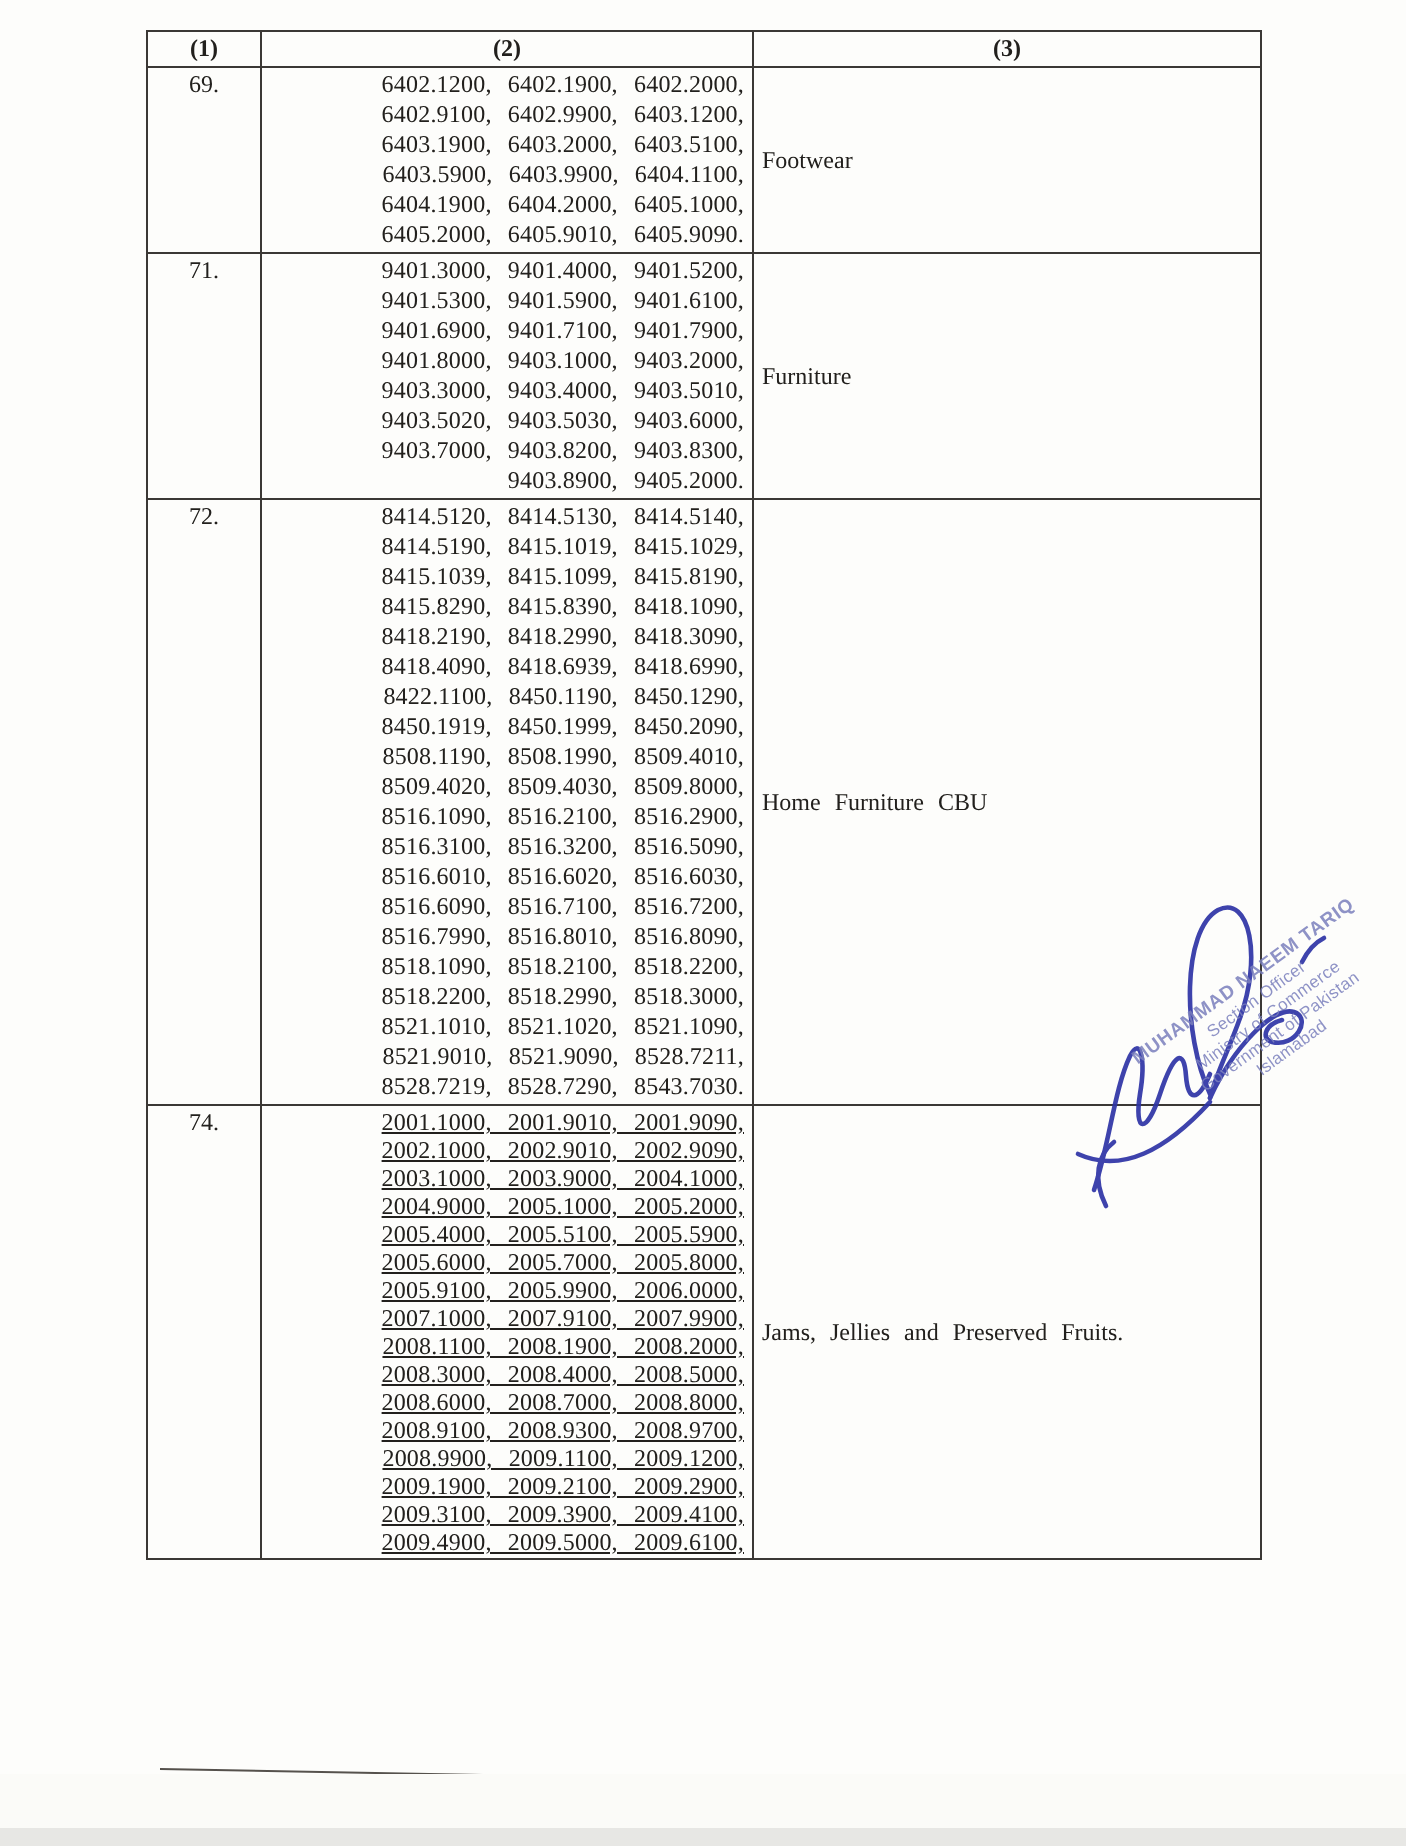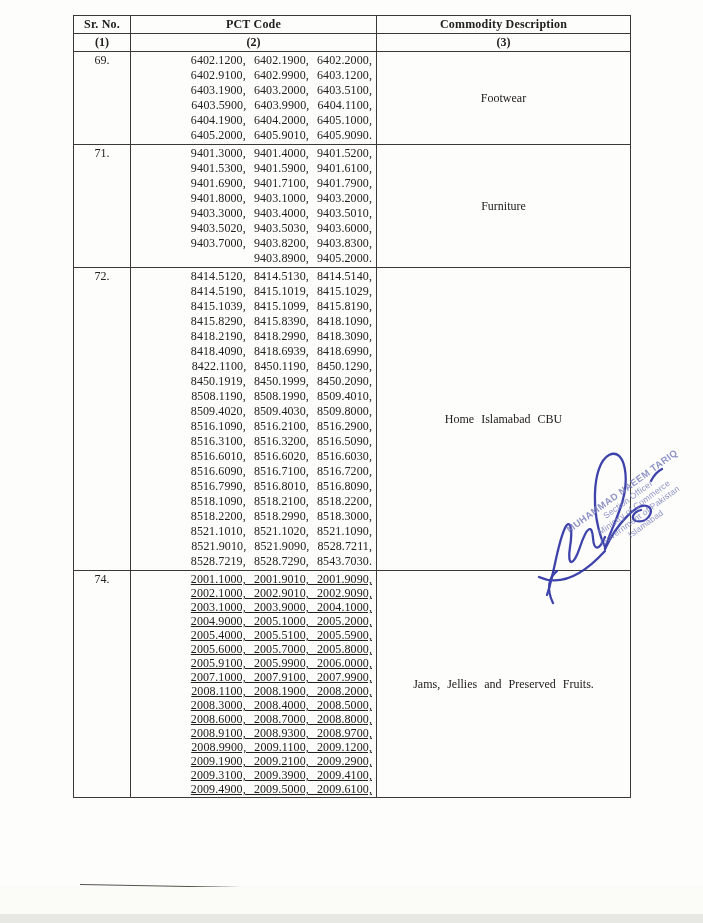--- a/index.html
+++ b/index.html
@@ -50,21 +50,21 @@
   td.codes{
     vertical-align:top;text-align:right;
     padding:3px 4px 3px 10px;
     white-space:pre-wrap;
     word-spacing:5px;
     letter-spacing:.1px;
   }
   tr.tight td.codes{line-height:14px;text-decoration:underline;}
   tr.pad-extra td.codes{padding-bottom:8px;}
   td.commodity{
-    vertical-align:middle;text-align:center;
+    vertical-align:middle;
     font-size:12.5px;word-spacing:4px;
   }
   
   .cut-line{
     position:absolute;left:80px;top:884px;width:612px;height:0;
     border-top:1.6px solid #55514c;
     transform:rotate(1.05deg);
     transform-origin:left center;
   }
   .below-cut{
@@ -97,25 +97,20 @@
 <div class="page">
 
   <div class="scan-clip">
     <table class="tariff">
       <colgroup>
           <col class="c1">
           <col class="c2">
           <col class="c3">
         </colgroup>
       <tbody>
-          <tr>
-        <th class="hdr">Sr. No.</th>
-        <th class="hdr">PCT Code</th>
-        <th class="hdr">Commodity Description</th>
-      </tr>
       <tr>
         <td class="subhdr">(1)</td>
         <td class="subhdr">(2)</td>
         <td class="subhdr">(3)</td>
       </tr>
       <tr>
         <td class="sr">69.</td>
         <td class="codes">6402.1200, 6402.1900, 6402.2000,
 6402.9100, 6402.9900, 6403.1200,
 6403.1900, 6403.2000, 6403.5100,
@@ -151,21 +146,21 @@
 8516.1090, 8516.2100, 8516.2900,
 8516.3100, 8516.3200, 8516.5090,
 8516.6010, 8516.6020, 8516.6030,
 8516.6090, 8516.7100, 8516.7200,
 8516.7990, 8516.8010, 8516.8090,
 8518.1090, 8518.2100, 8518.2200,
 8518.2200, 8518.2990, 8518.3000,
 8521.1010, 8521.1020, 8521.1090,
 8521.9010, 8521.9090, 8528.7211,
 8528.7219, 8528.7290, 8543.7030.</td>
-        <td class="commodity">Home Islamabad CBU</td>
+        <td class="commodity">Home Furniture CBU</td>
       </tr>
       <tr class="tight">
         <td class="sr">74.</td>
         <td class="codes">2001.1000, 2001.9010, 2001.9090,
 2002.1000, 2002.9010, 2002.9090,
 2003.1000, 2003.9000, 2004.1000,
 2004.9000, 2005.1000, 2005.2000,
 2005.4000, 2005.5100, 2005.5900,
 2005.6000, 2005.7000, 2005.8000,
 2005.9100, 2005.9900, 2006.0000,

